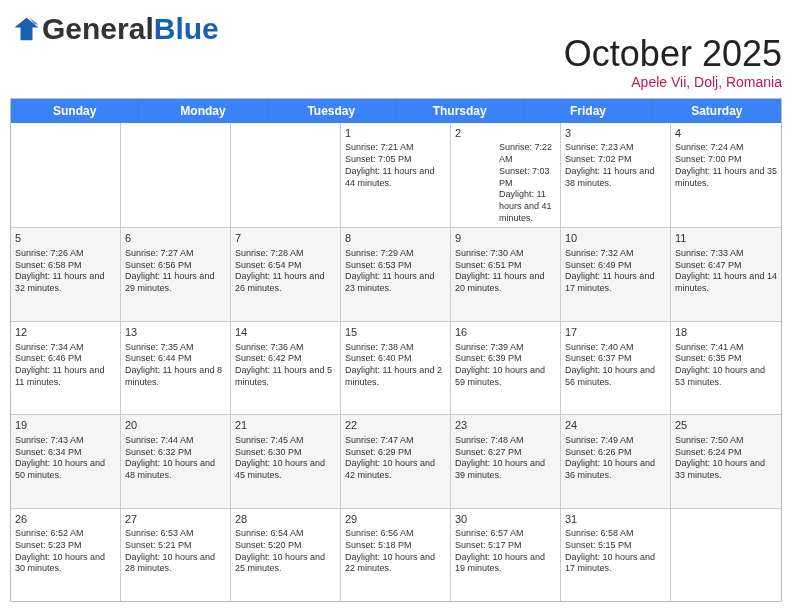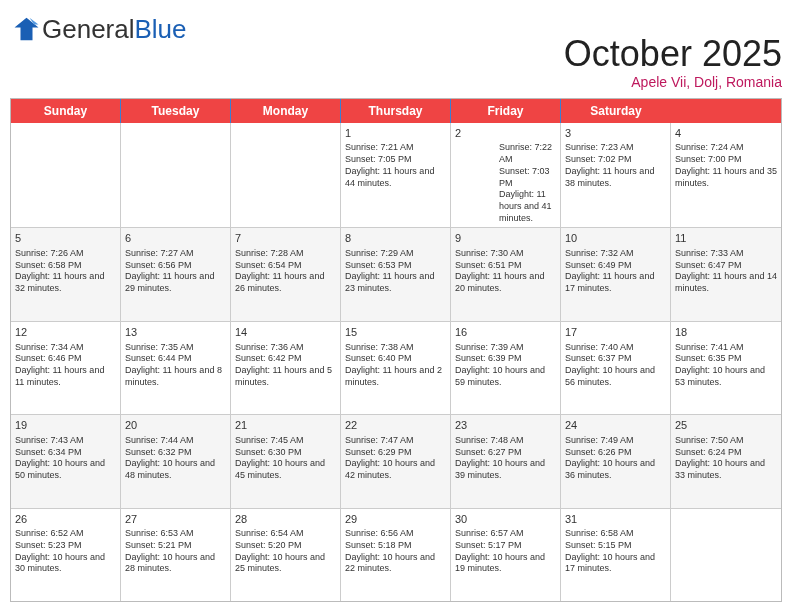--- a/index.html
+++ b/index.html
@@ -22,22 +22,22 @@
       justify-content: space-between;
       align-items: flex-start;
       margin-bottom: 8px;
     }
     .logo {
       display: flex;
       align-items: center;
       margin-top: 4px;
     }
     .logo-text {
-      font-size: 26px;
-      font-weight: normal;
+      font-size: 30px;
+      font-weight: bold;
       color: #333;
       line-height: 1;
     }
     .logo-text .blue { color: #1a5fb4; }
     .logo-icon {
       width: 30px;
       height: 30px;
       margin-right: 2px;
     }
     .title-block {
@@ -55,22 +55,22 @@
       color: #be185d;
     }
     .calendar {
       flex: 1;
       display: flex;
       flex-direction: column;
       border: 1px solid #bbb;
     }
     .cal-header {
       display: grid;
-      grid-template-columns: repeat(7, 1fr);
-      background: #ef4444;
+      grid-template-columns: repeat(6, 1fr);
+      background: #3b82f6;
     }
     .cal-header-cell {
       color: #fff;
       font-size: 12px;
       font-weight: bold;
       text-align: center;
       padding: 5px 2px;
       border-right: 1px solid #3a7fd4;
     }
     .cal-header-cell:last-child { border-right: none; }
@@ -129,22 +129,22 @@
     </div>
     <div class="title-block">
       <div class="month-title">October 2025</div>
       <div class="subtitle">Apele Vii, Dolj, Romania</div>
     </div>
   </div>
 
   <div class="calendar">
     <div class="cal-header">
       <div class="cal-header-cell">Sunday</div>
+      <div class="cal-header-cell">Monday</div>
       <div class="cal-header-cell">Tuesday</div>
-      <div class="cal-header-cell">Monday</div>
       <div class="cal-header-cell">Thursday</div>
       <div class="cal-header-cell">Friday</div>
       <div class="cal-header-cell">Saturday</div>
     </div>
     <div class="cal-body" id="cal-body">
     <div class="cal-row">
           <div class="cal-cell"></div>
           <div class="cal-cell"></div>
           <div class="cal-cell"></div>
           <div class="cal-cell">

